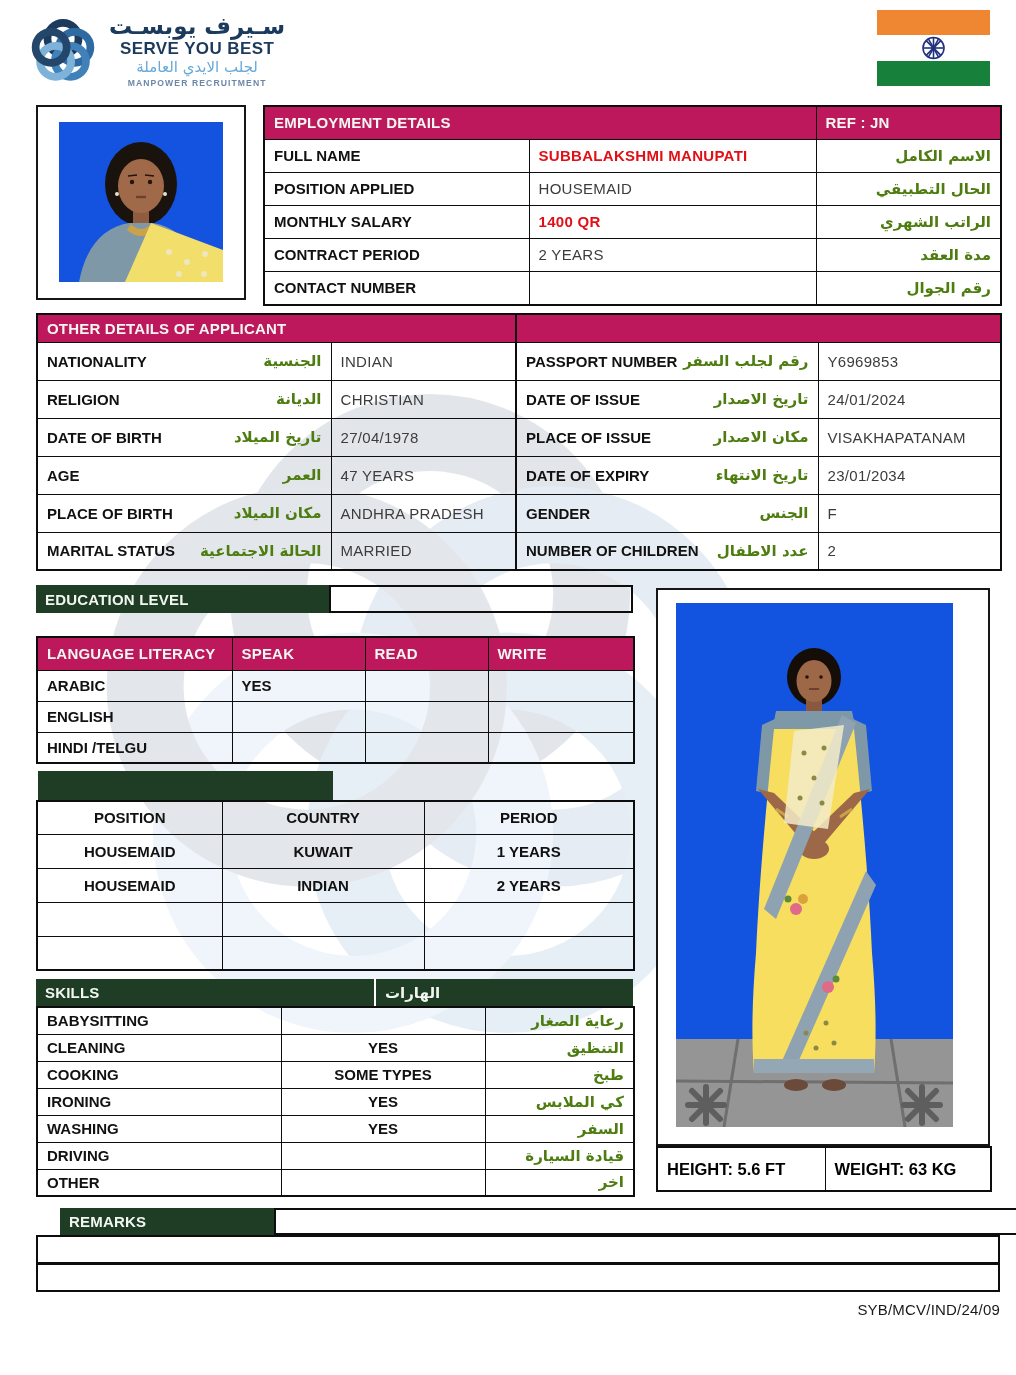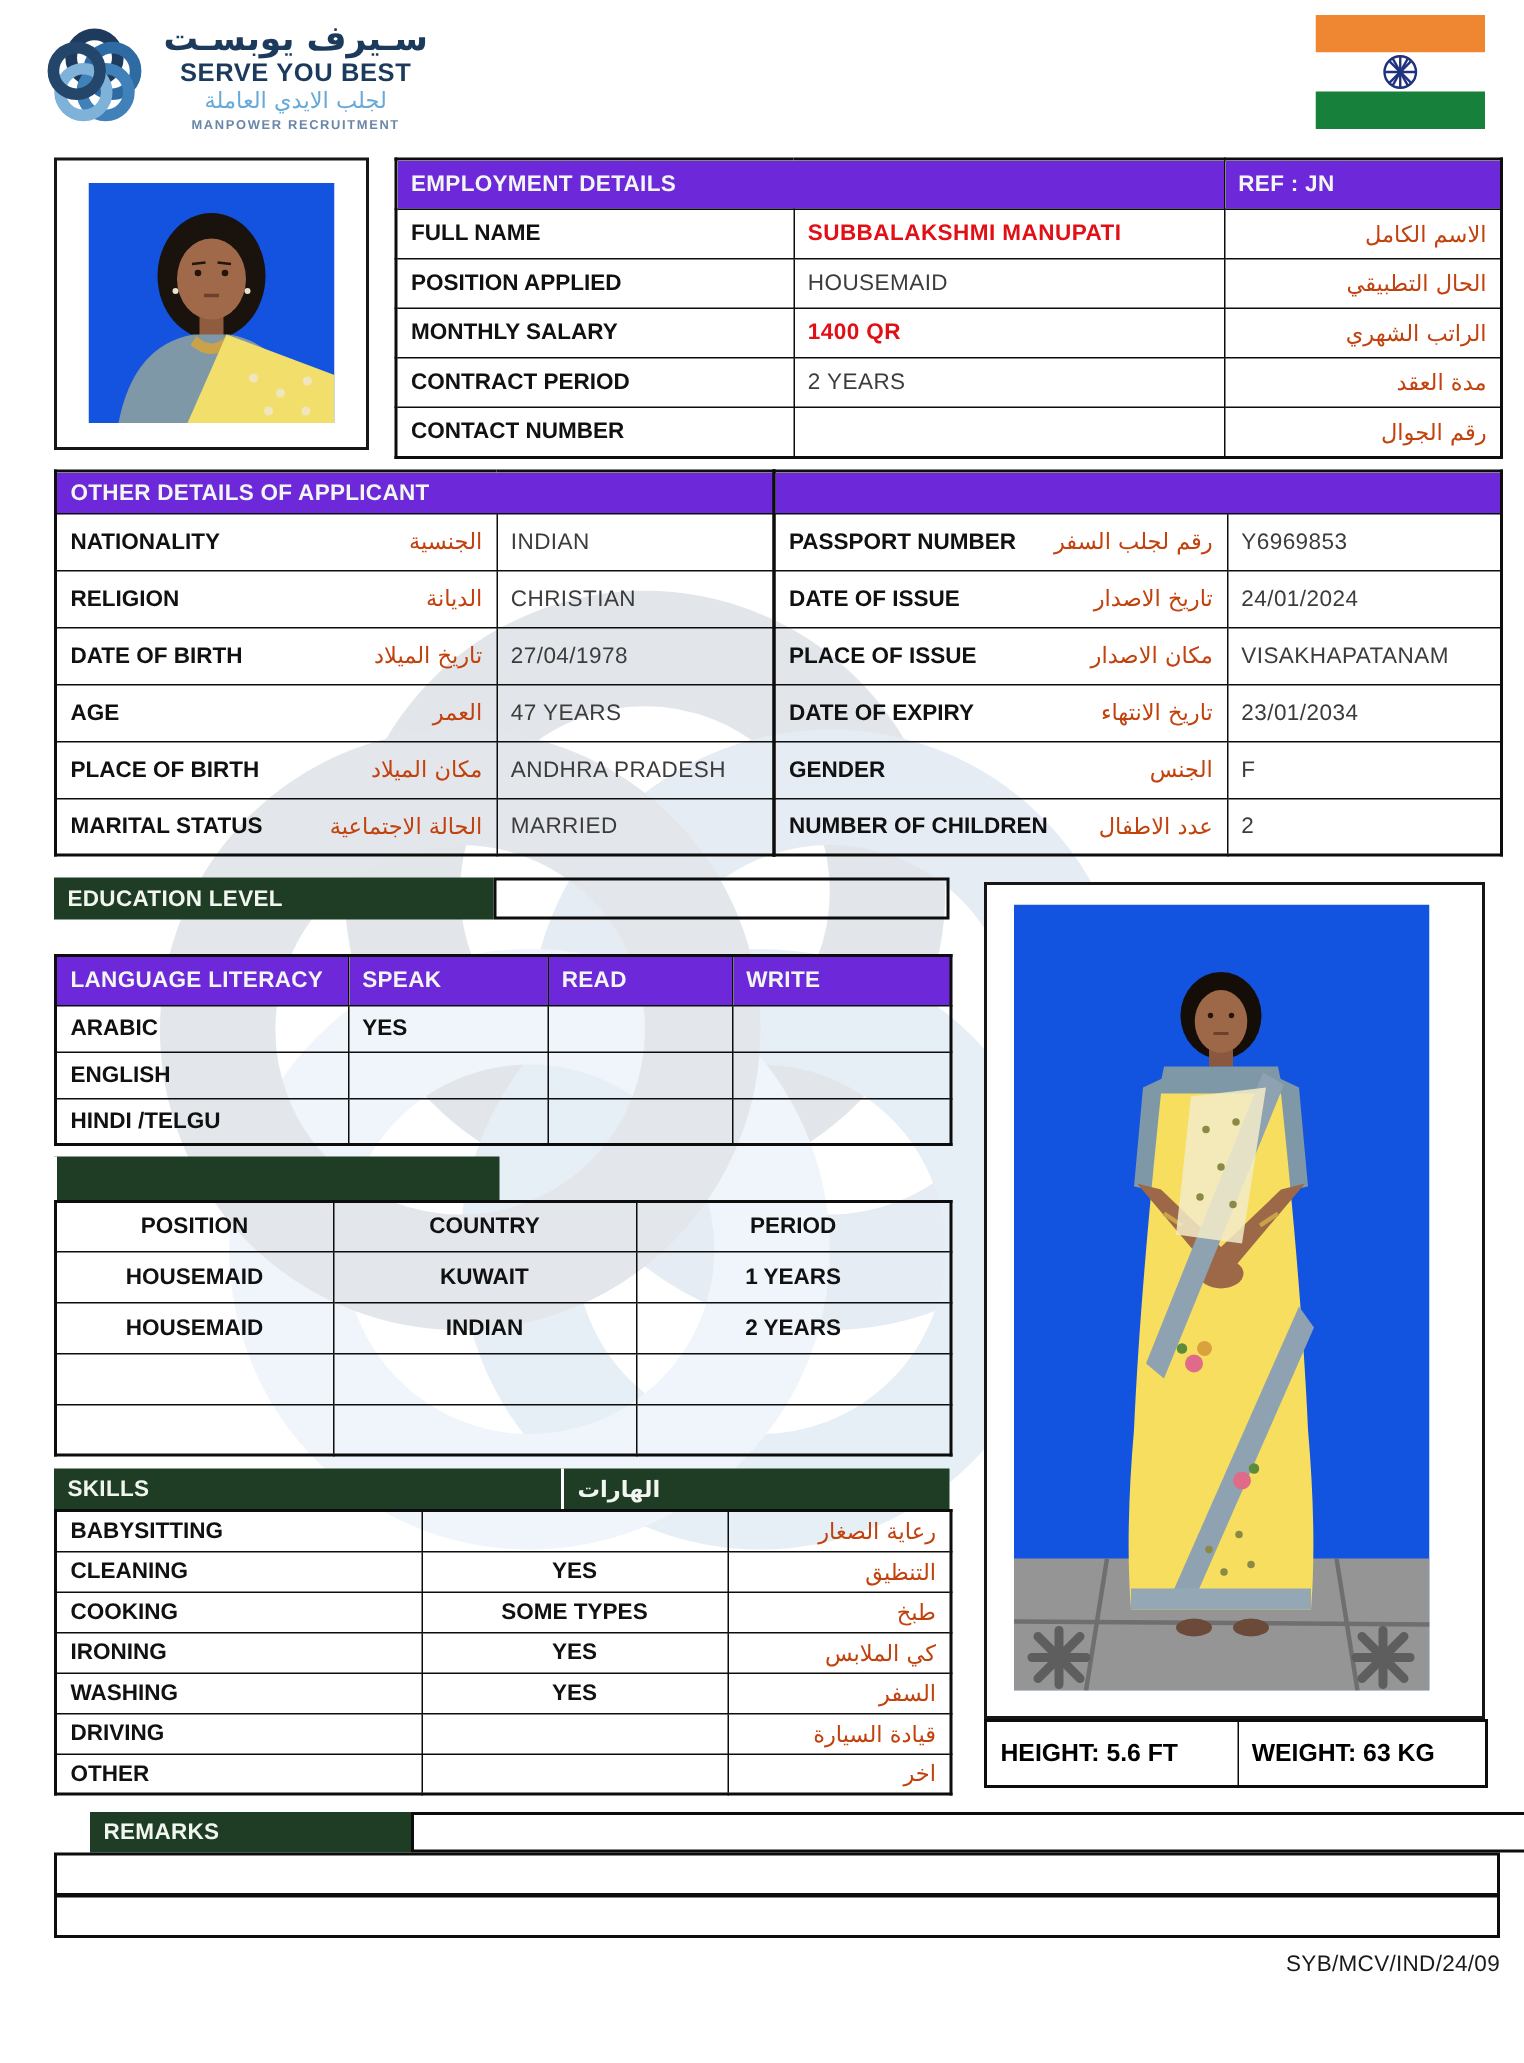--- a/index.html
+++ b/index.html
@@ -19,25 +19,25 @@
   .flag{position:absolute;left:877px;top:10px;width:113px;height:76px;z-index:2;}
   
   .frame1{position:absolute;left:36px;top:105px;width:206px;height:191px;background:#fff;border:2px solid #161616;z-index:2;}
   .frame1 svg{position:absolute;left:21px;top:15px;}
   .frame2{position:absolute;left:656px;top:588px;width:330px;height:554px;background:#fff;border:2px solid #161616;z-index:2;}
   .frame2 svg{position:absolute;left:18px;top:13px;}
   
   table{border-collapse:collapse;position:absolute;table-layout:fixed;z-index:2;background:transparent;}
   td{border:1.6px solid #0d0d0d;padding:0 9px;font-size:15px;overflow:hidden;white-space:nowrap;vertical-align:middle;}
   table{border:2px solid #0d0d0d;}
-  .hdr{background:#6d28d9;color:#f2f6f1;font-weight:bold;letter-spacing:.2px;}
+  .hdr{background:#be185d;color:#f2f6f1;font-weight:bold;letter-spacing:.2px;}
   .lbl{font-weight:bold;color:#111;}
   .val{font-weight:normal;color:#3c3c3c;letter-spacing:.3px;}
   .red{color:#e11016 !important;font-weight:bold !important;}
-  .arb{font-family:"DejaVu Sans",sans-serif;direction:rtl;text-align:right;font-weight:normal;color:#c2410c;}
+  .arb{font-family:"DejaVu Sans",sans-serif;direction:rtl;text-align:right;font-weight:bold;color:#4d7c0f;}
   .dual{display:flex;justify-content:space-between;align-items:center;}
   .ctr{text-align:center;font-weight:bold;color:#111;}
   
   .bar{position:absolute;display:flex;z-index:2;}
   .bar .g{background:#1e3d24;color:#f2f6f1;font-weight:bold;font-size:15px;display:flex;align-items:center;padding:0 9px;letter-spacing:.2px;box-sizing:border-box;}
   .bar .w{background:transparent;border:2px solid #0d0d0d;box-sizing:border-box;}
   .hw td{font-size:16.5px;font-weight:bold;padding-left:9px;}
   .footer-code{position:absolute;left:810px;top:1301px;width:190px;text-align:right;font-size:15px;color:#1a1a1a;z-index:2;letter-spacing:.2px;}
 </style>
 </head>

